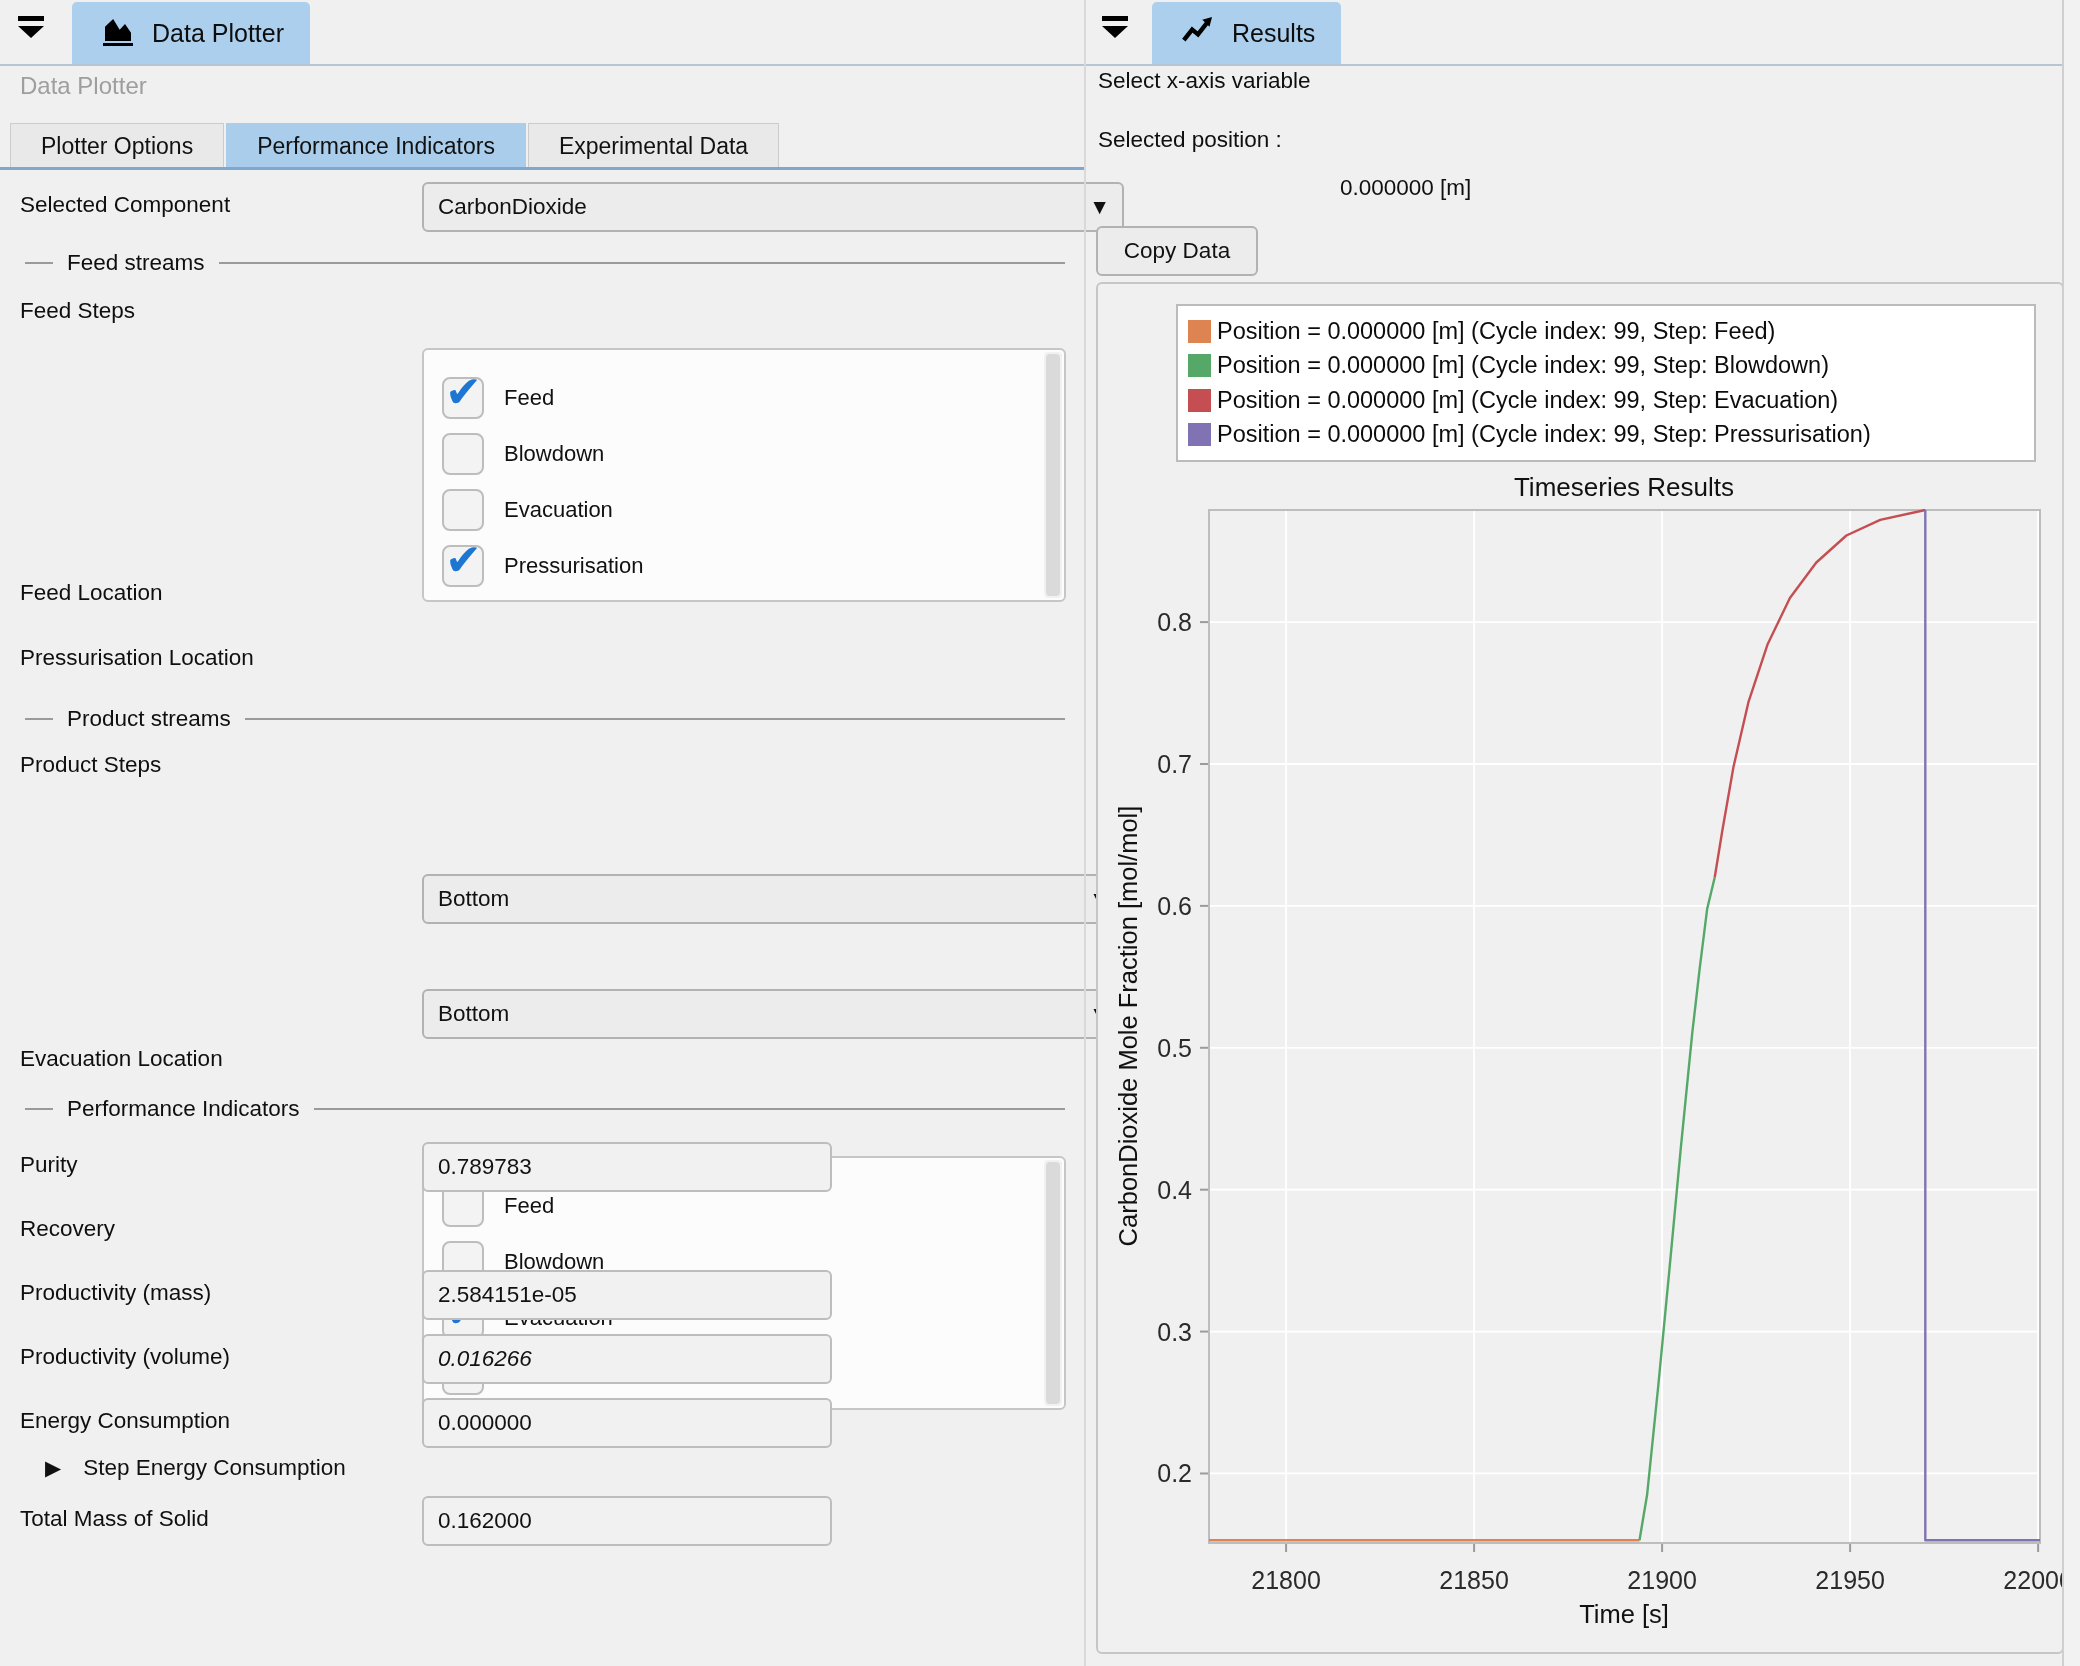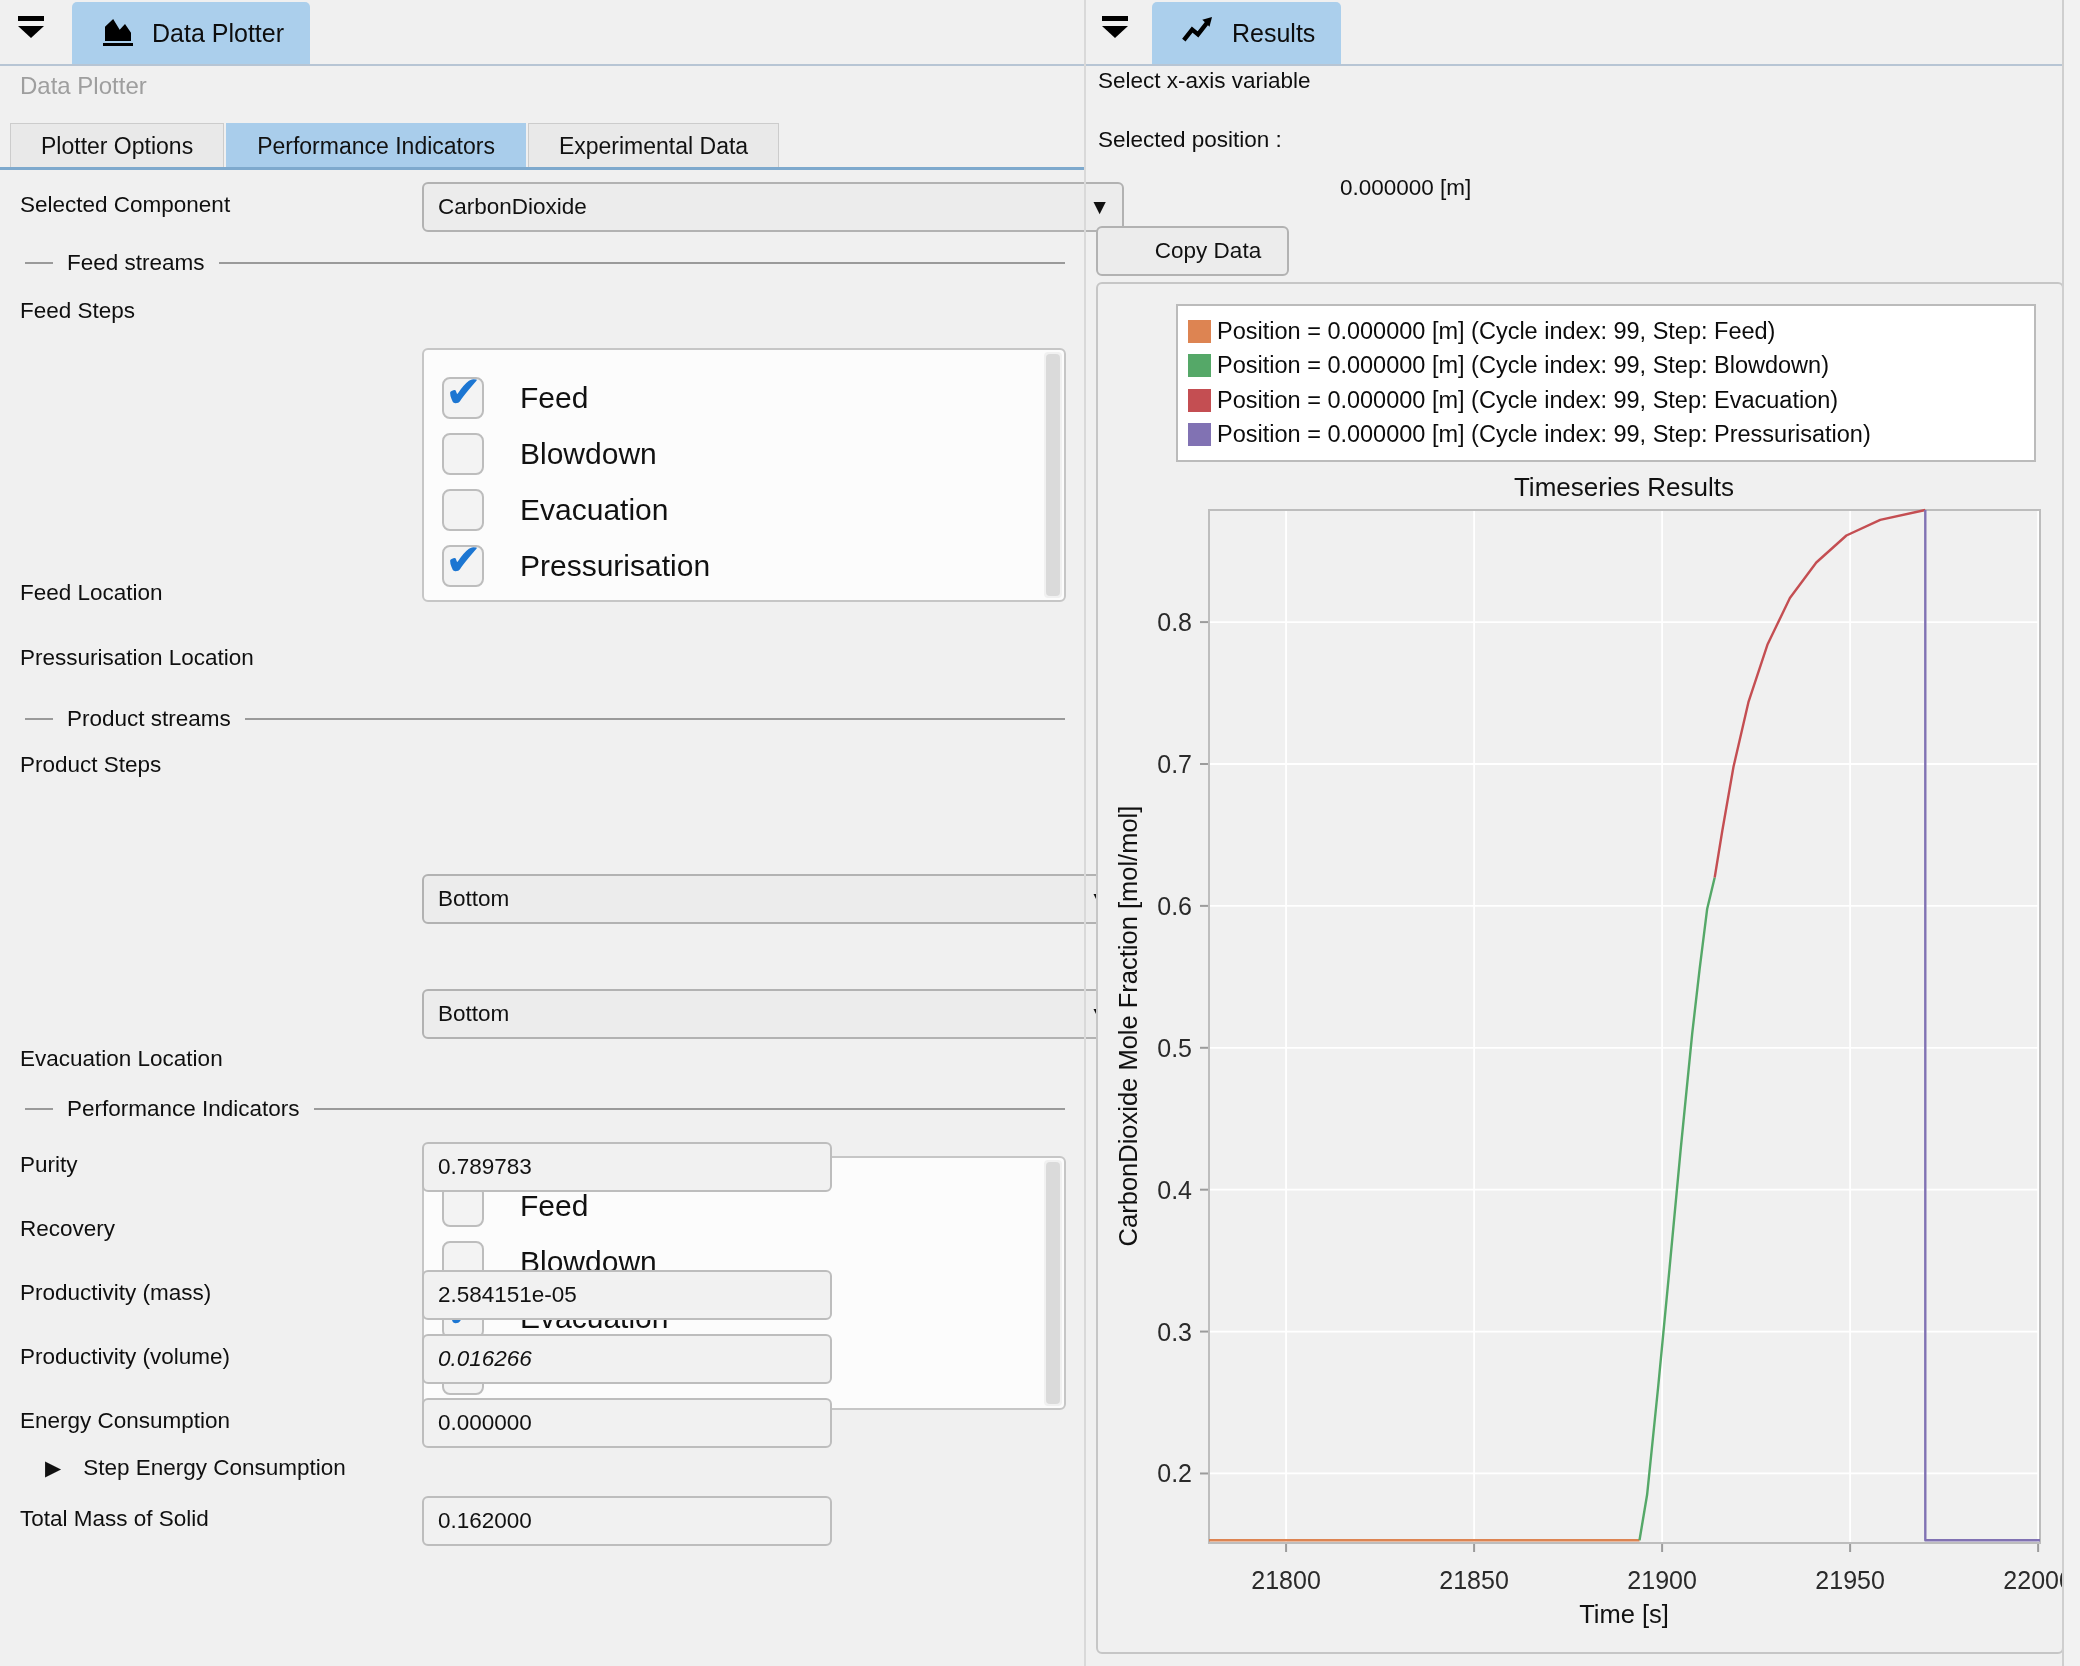--- a/index.html
+++ b/index.html
@@ -37,24 +37,24 @@
   .dd .arr{position:absolute;right:12px;font-size:21px;color:#111;}
   .fld{background:#f1f1f1;border:2px solid #bdbdbd;border-radius:6px;display:flex;align-items:center;
        padding:0 14px;font-size:22.5px;white-space:nowrap;overflow:hidden;}
   .listbox{background:#fcfcfc;border:2px solid #c6c6c6;border-radius:6px;position:relative;}
   .vscroll{position:absolute;top:2px;right:2px;bottom:2px;width:18px;background:#f1f1f1;border-radius:4px;}
   .vscroll .thumb{position:absolute;left:2px;right:2px;background:#dadada;border-radius:4px;}
   .cbrow{position:absolute;left:18px;right:40px;height:56px;display:flex;align-items:center;gap:20px;}
   .cb{width:38px;height:38px;background:#f3f3f3;border:2px solid #bdbdbd;border-radius:8px;position:relative;flex:none;}
   .cb .chk{display:none;position:absolute;left:1px;top:-13px;color:#1c76d2;font-size:44px;font-weight:bold;}
   .cb.on .chk{display:block;}
-  .cbrow .clabel{font-size:30px;margin-left:16px;}
+  .cbrow .clabel{font-size:22px;}
 
   .btn{background:#ececec;border:2px solid #b2b2b2;border-radius:6px;display:flex;align-items:center;
-       justify-content:center;font-size:22.5px;padding-left:31px;}
+       justify-content:center;font-size:22.5px;}
 
   .slider{background:#fbfbfb;border:2px solid #bcbcbc;border-radius:5px;position:relative;
           display:flex;align-items:center;justify-content:center;font-size:23px;}
   .slider .handle{position:absolute;left:3px;top:3px;bottom:3px;width:26px;background:#1b76d3;border-radius:3px;}
 
   .collapse{display:flex;align-items:center;gap:22px;font-size:22.5px;}
   .collapse .tri{font-size:21px;}
 
   
   .chartbox{background:#f0f0f0;border:2px solid #c6c6c6;border-radius:6px;}

